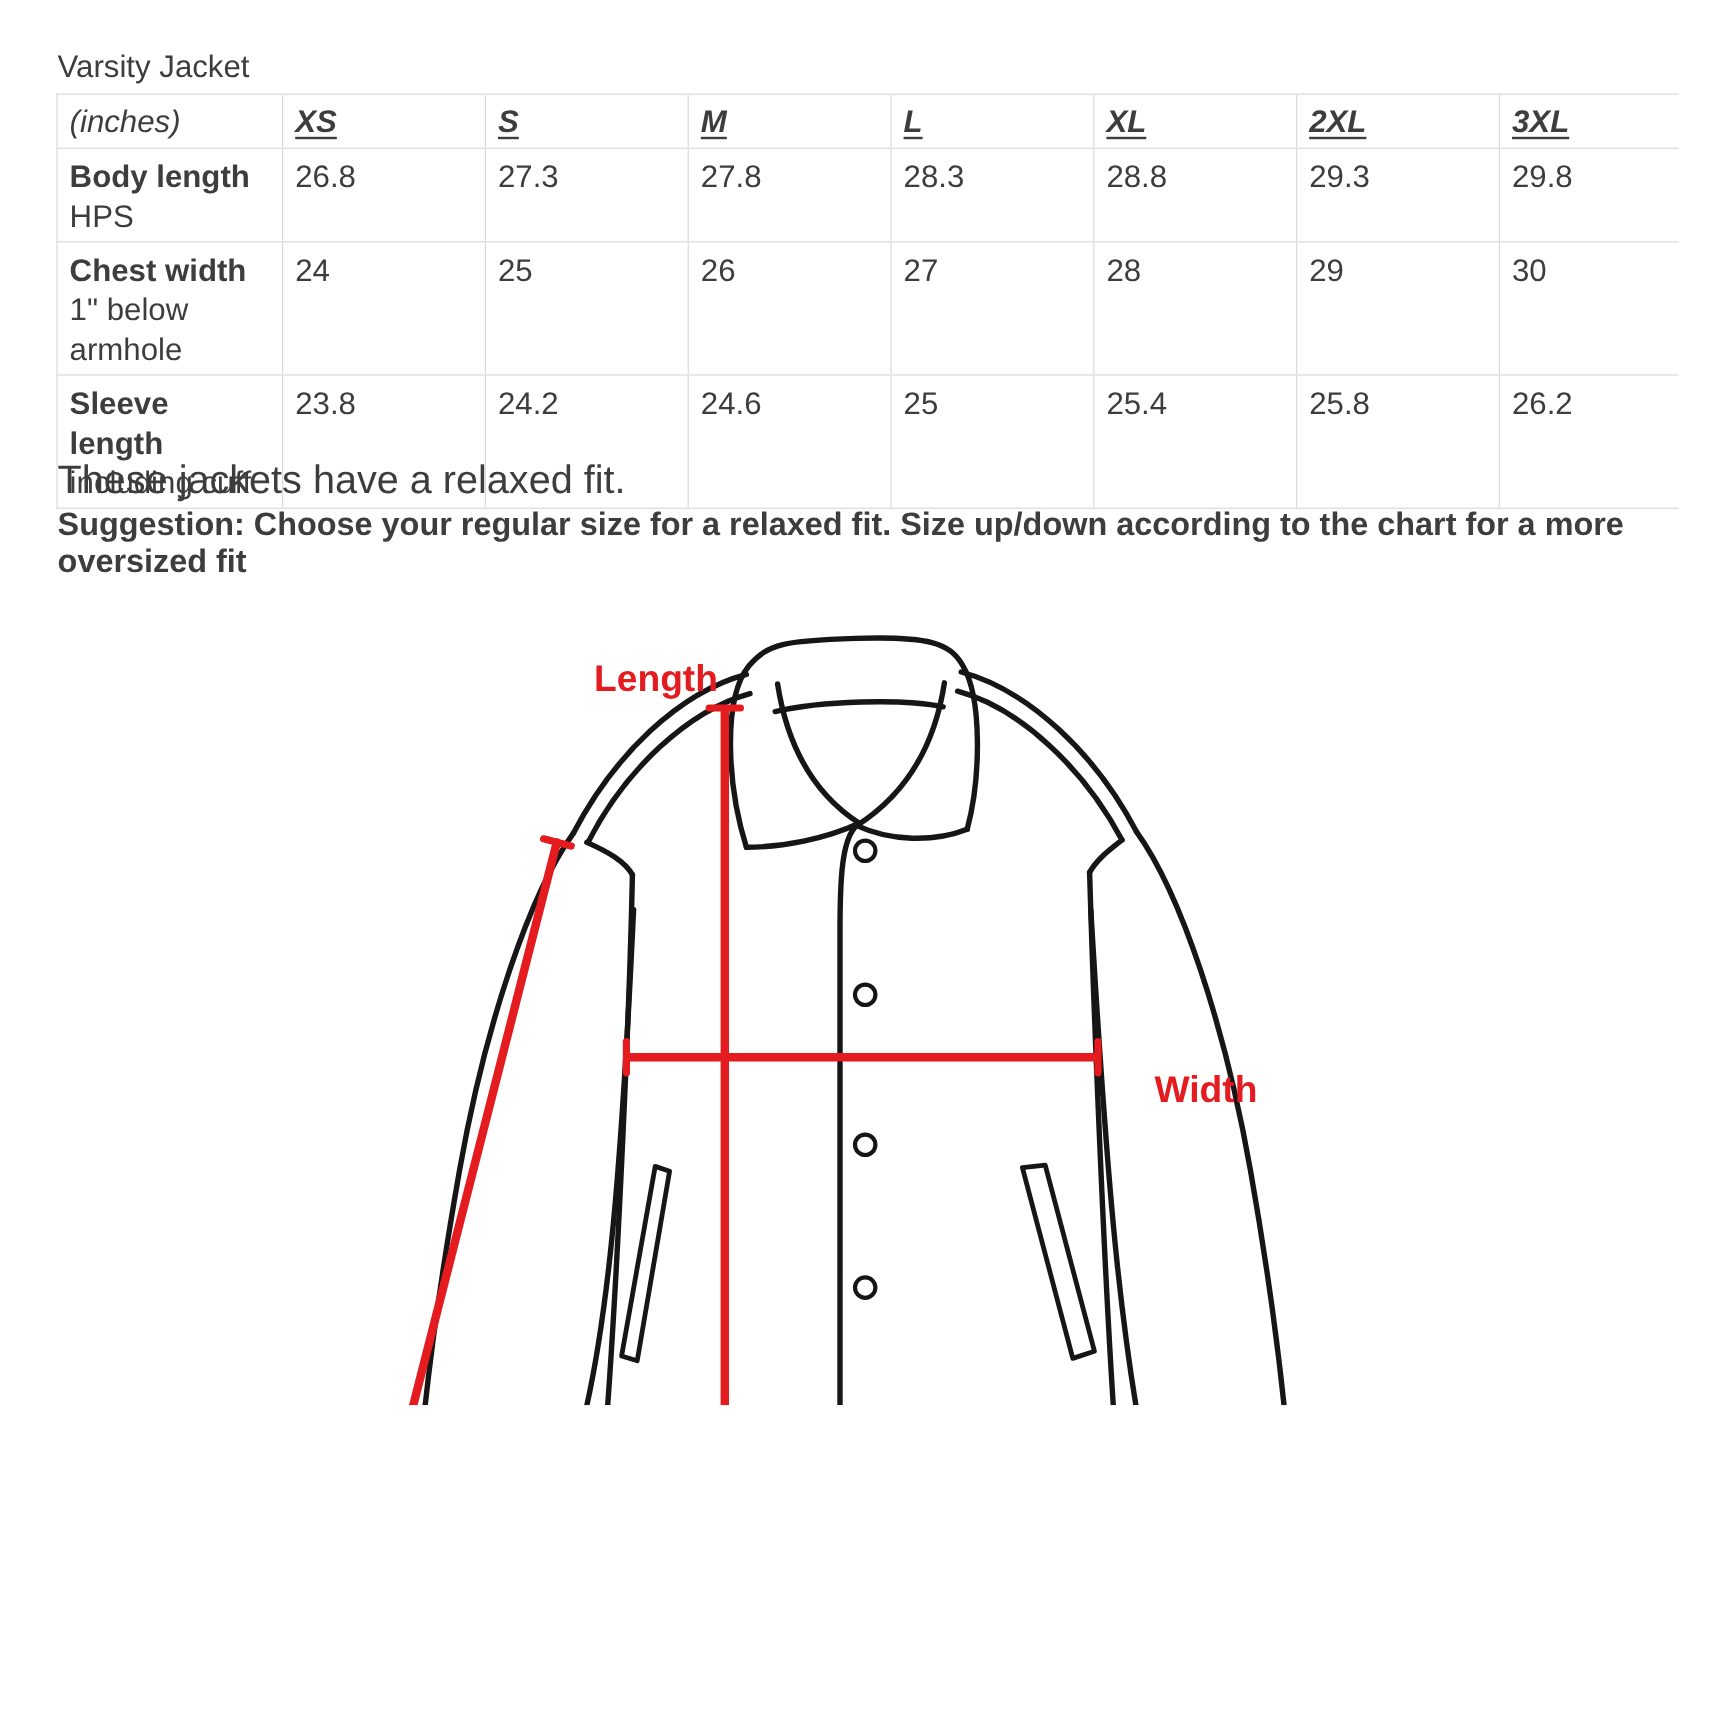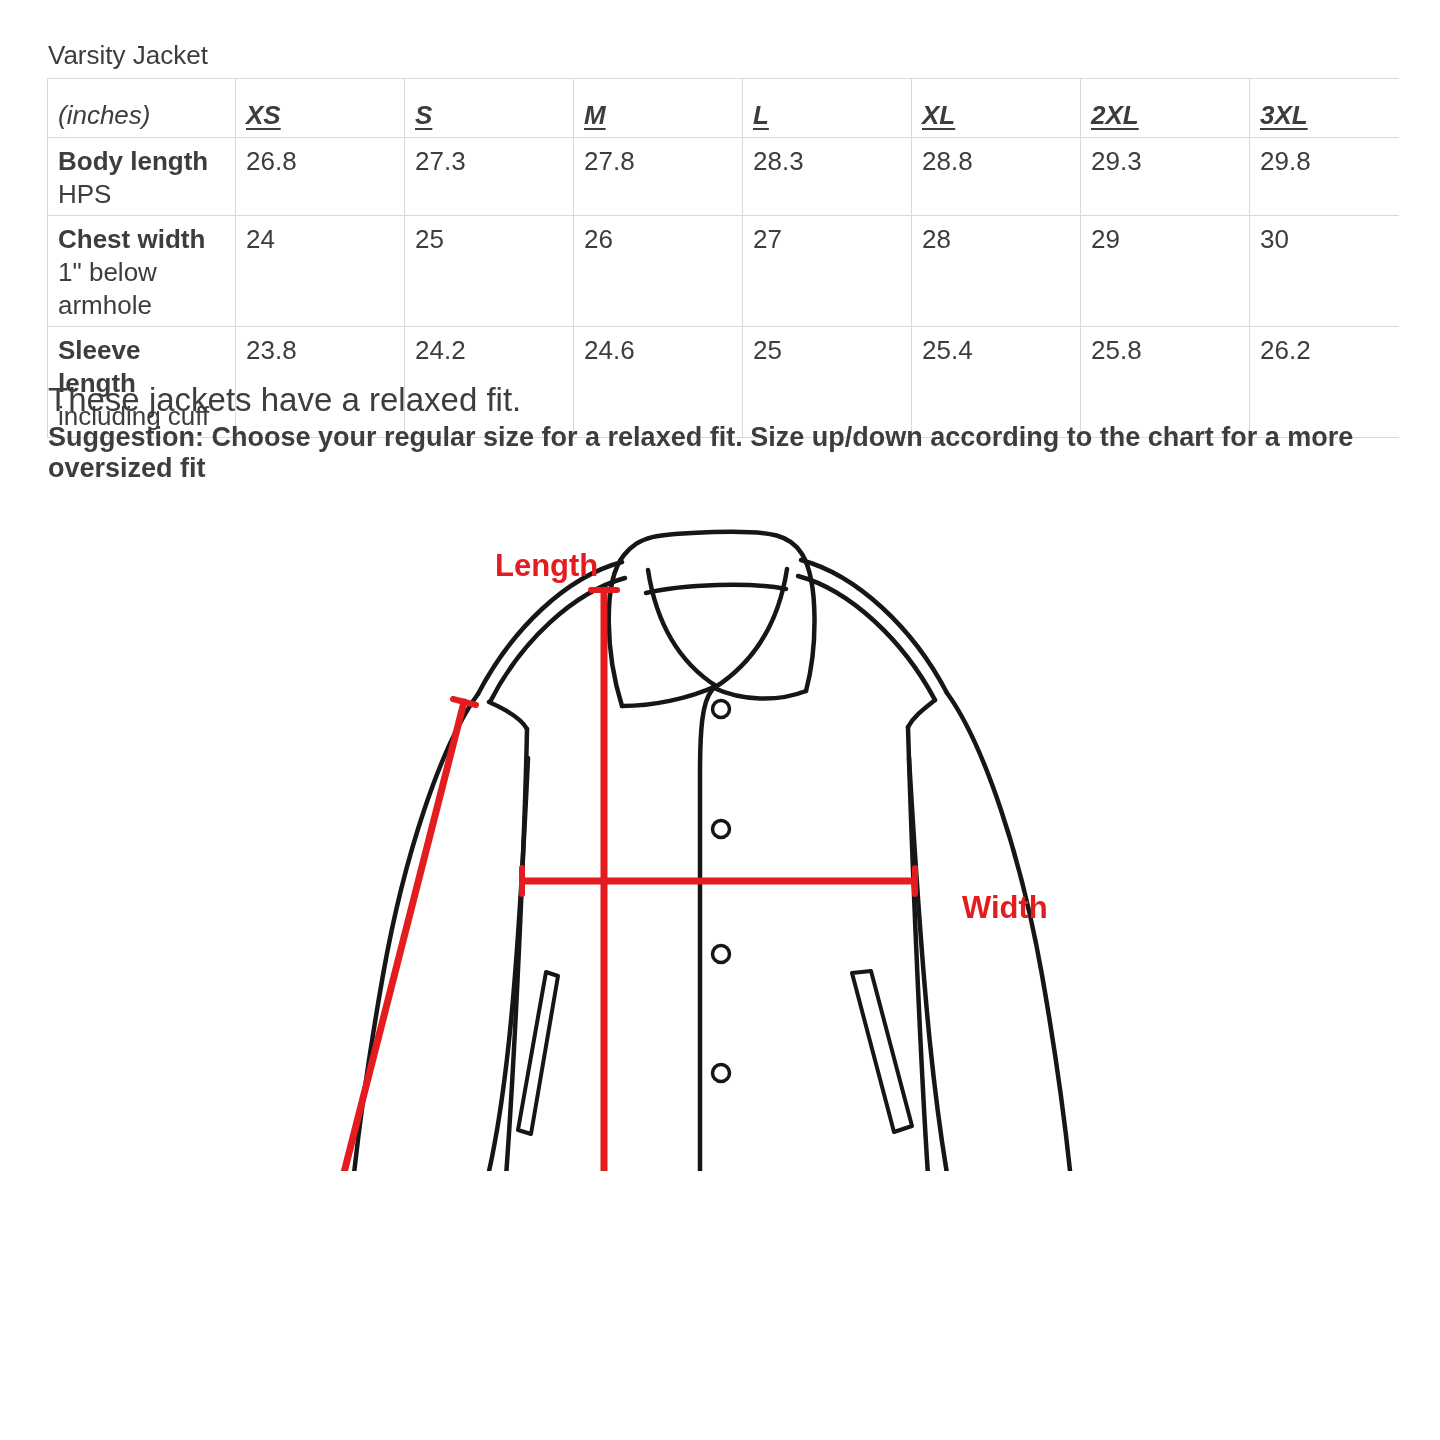--- a/index.html
+++ b/index.html
@@ -19,21 +19,21 @@
     position:absolute;left:47px;top:78px;width:1351px;
     border-collapse:collapse;table-layout:fixed;
     font-size:26px;color:var(--text);
   }
   #size-table td{
     border-top:1px solid var(--border);
     border-left:1px solid var(--border);
     border-bottom:1px solid var(--border);
     vertical-align:top;padding:7px 10px 4px 10px;line-height:33px;
   }
-  #size-table tr.hdr td{height:34px;padding-top:20px;font-style:italic;}
+  #size-table tr.hdr td{height:34px;padding-top:6px;font-style:italic;}
   #size-table tr.datarow td{height:66px;}
   .unit{font-style:italic;}
   .colhead{font-weight:600;text-decoration:underline;text-underline-offset:4px;text-decoration-thickness:2px;}
   .rowlabel b{font-weight:700;}
   #note1{left:48px;top:384px;font-size:33px;line-height:31px;}
   #note2{left:48px;top:422px;font-size:27px;line-height:31px;font-weight:700;}
   #figure-svg{position:absolute;left:0;top:480px;}
   .ink{stroke:var(--ink);fill:none;stroke-linecap:round;stroke-linejoin:round;}
   .w45{stroke-width:4.5px;}
   .w40{stroke-width:4px;}

